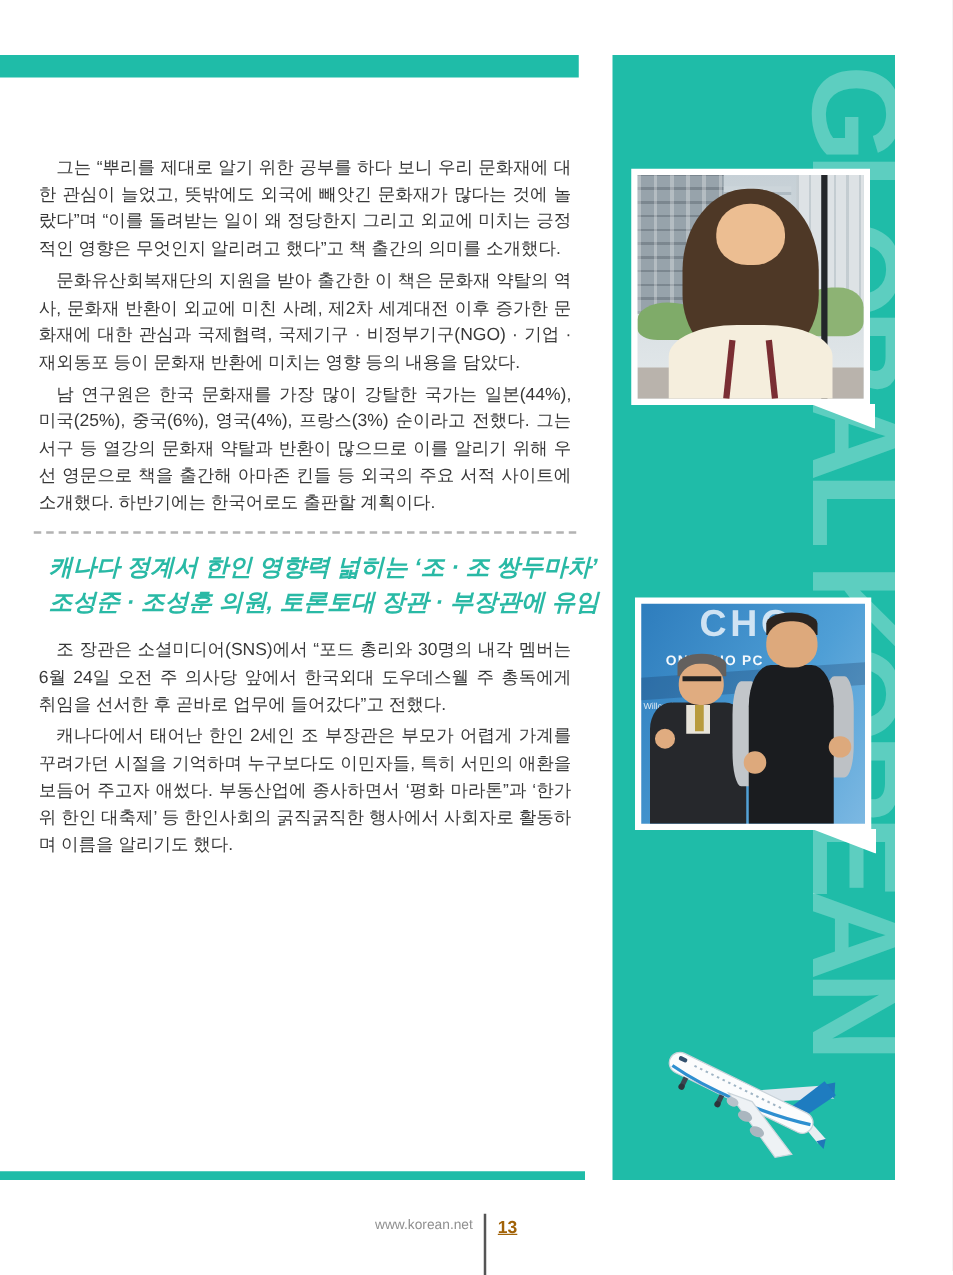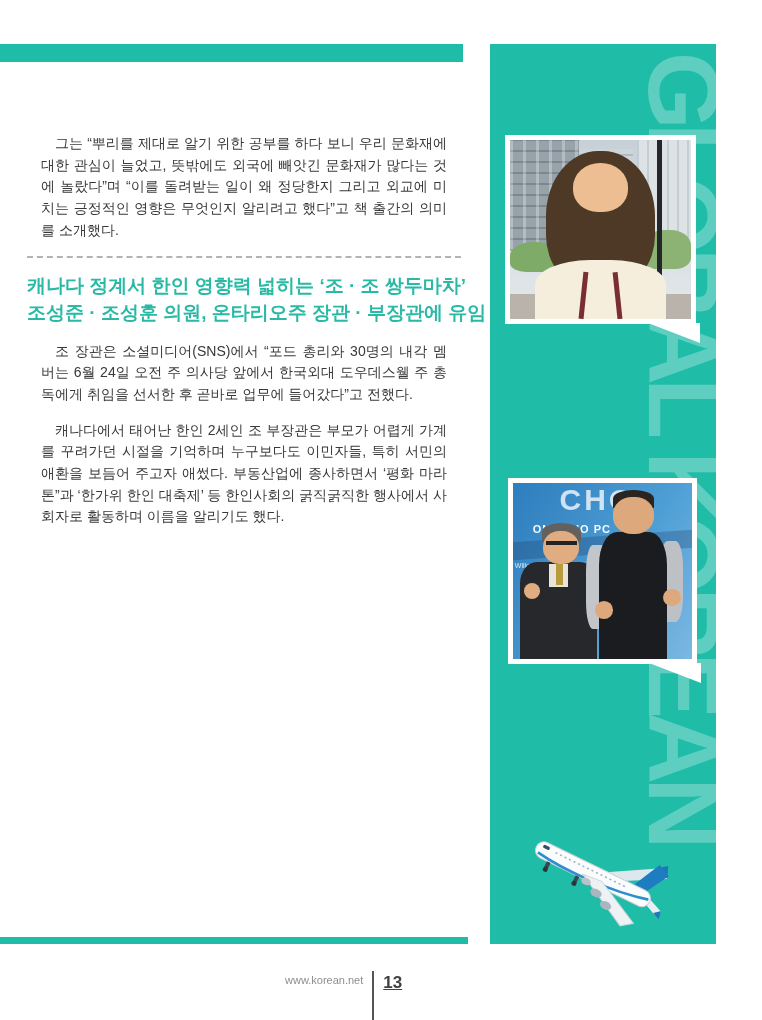--- a/index.html
+++ b/index.html
@@ -66,46 +66,48 @@
   .m2-sleeve-r{left:82%;top:33%;width:13%;height:46%;background:#bdc1c5;border-radius:32%;}
   .m2-hair{left:56%;top:4%;width:23%;height:10%;background:#2b2420;border-radius:50% 50% 0 0;}
   .m2-face{left:56%;top:8%;width:23%;height:21%;background:#dda97c;border-radius:46%;}
   .m2-thumb1{left:46%;top:67%;width:10%;height:10%;background:#dda97c;border-radius:50%;}
   .m2-thumb2{left:84%;top:60%;width:10%;height:10%;background:#dda97c;border-radius:50%;}
 
   #plane{position:absolute;left:34px;top:776px;width:150px;height:120px;}
 
   
   #main-col{position:absolute;left:27px;top:119px;width:434px;color:#383838;}
-  #main-col p{margin:14px;font-size:14px;line-height:21.7px;text-align:justify;text-indent:1em;}
+  #main-col p{margin:4px;font-size:14px;line-height:21.7px;text-align:justify;text-indent:1em;}
   .dashed-rule{border:none;border-top:2px dashed #b3b3b3;margin:12px 0 0 0;}
-  .headline{margin:14px 0 13px 0;font-size:19px;line-height:27.5px;font-weight:bold;color:#29b9a5;}
+  .headline{margin:14px 0 13px 12px;font-size:19px;line-height:27.5px;font-weight:bold;color:#29b9a5;font-style:italic;}
   .headline div{white-space:nowrap;}
 
   
-  #footer{position:absolute;left:285px;top:971px;display:flex;align-items:flex-start;}
+  #footer{position:absolute;left:300px;top:971px;display:flex;align-items:flex-start;}
   #footer .url{font-size:11px;color:#8f8f8f;padding-top:3px;}
   #footer .divider{width:2px;height:49px;background:#555;margin:0 9px;}
-  #footer .pagenum{font-size:17px;font-weight:bold;color:#404040;padding-top:2px;text-decoration:underline;}
+  #footer .pagenum{font-size:14px;font-weight:bold;color:#a16207;padding-top:2px;text-decoration:underline;}
 </style>
 </head>
 <body>
 
 <div id="page">
 
   <div id="top-band"></div>
 
   <div id="main-col">
     <p>그는 “뿌리를 제대로 알기 위한 공부를 하다 보니 우리 문화재에 대한 관심이 늘었고, 뜻밖에도 외국에 빼앗긴 문화재가 많다는 것에 놀랐다”며 “이를 돌려받는 일이 왜 정당한지 그리고 외교에 미치는 긍정적인 영향은 무엇인지 알리려고 했다”고 책 출간의 의미를 소개했다.</p>
+    <p>문화유산회복재단의 지원을 받아 출간한 이 책은 문화재 약탈의 역사, 문화재 반환이 외교에 미친 사례, 제2차 세계대전 이후 증가한 문화재에 대한 관심과 국제협력, 국제기구 · 비정부기구(NGO) · 기업 · 재외동포 등이 문화재 반환에 미치는 영향 등의 내용을 담았다.</p>
+    <p>남 연구원은 한국 문화재를 가장 많이 강탈한 국가는 일본(44%), 미국(25%), 중국(6%), 영국(4%), 프랑스(3%) 순이라고 전했다. 그는 서구 등 열강의 문화재 약탈과 반환이 많으므로 이를 알리기 위해 우선 영문으로 책을 출간해 아마존 킨들 등 외국의 주요 서적 사이트에 소개했다. 하반기에는 한국어로도 출판할 계획이다.</p>
 
     <hr class="dashed-rule">
 
     <div class="headline">
       <div>캐나다 정계서 한인 영향력 넓히는 ‘조 · 조 쌍두마차’</div>
-      <div>조성준 · 조성훈 의원, 온타리오주 장관 · 부장관에 유임</div>
+      <div>조성준 · 조성훈 의원, 토론토대 장관 · 부장관에 유임</div>
     </div>
 
     <p>조 장관은 소셜미디어(SNS)에서 “포드 총리와 30명의 내각 멤버는 6월 24일 오전 주 의사당 앞에서 한국외대 도우데스웰 주 총독에게 취임을 선서한 후 곧바로 업무에 들어갔다”고 전했다.</p>
     <p><span>캐나다에서 태어난 한인 2세인 조 부장관은 부모가 어렵게 가계를 꾸려가던 시절을 기억하며 누구보다도 이민자들, 특히 서민의 애환을 보듬어 주고자 애썼다. 부동산업에 종사하면서 ‘평화 마라톤”과 ‘한가위 한인 대축제’ 등 한인사회의 굵직굵직한 행사에서 사회자로 활동하며 이름을 알리기도 했다.</span></p>
   </div>
 
   <div id="sidebar">
     <div id="watermark">GLOBAL KOREAN</div>
 
     <div class="photo-frame" id="photo1">

